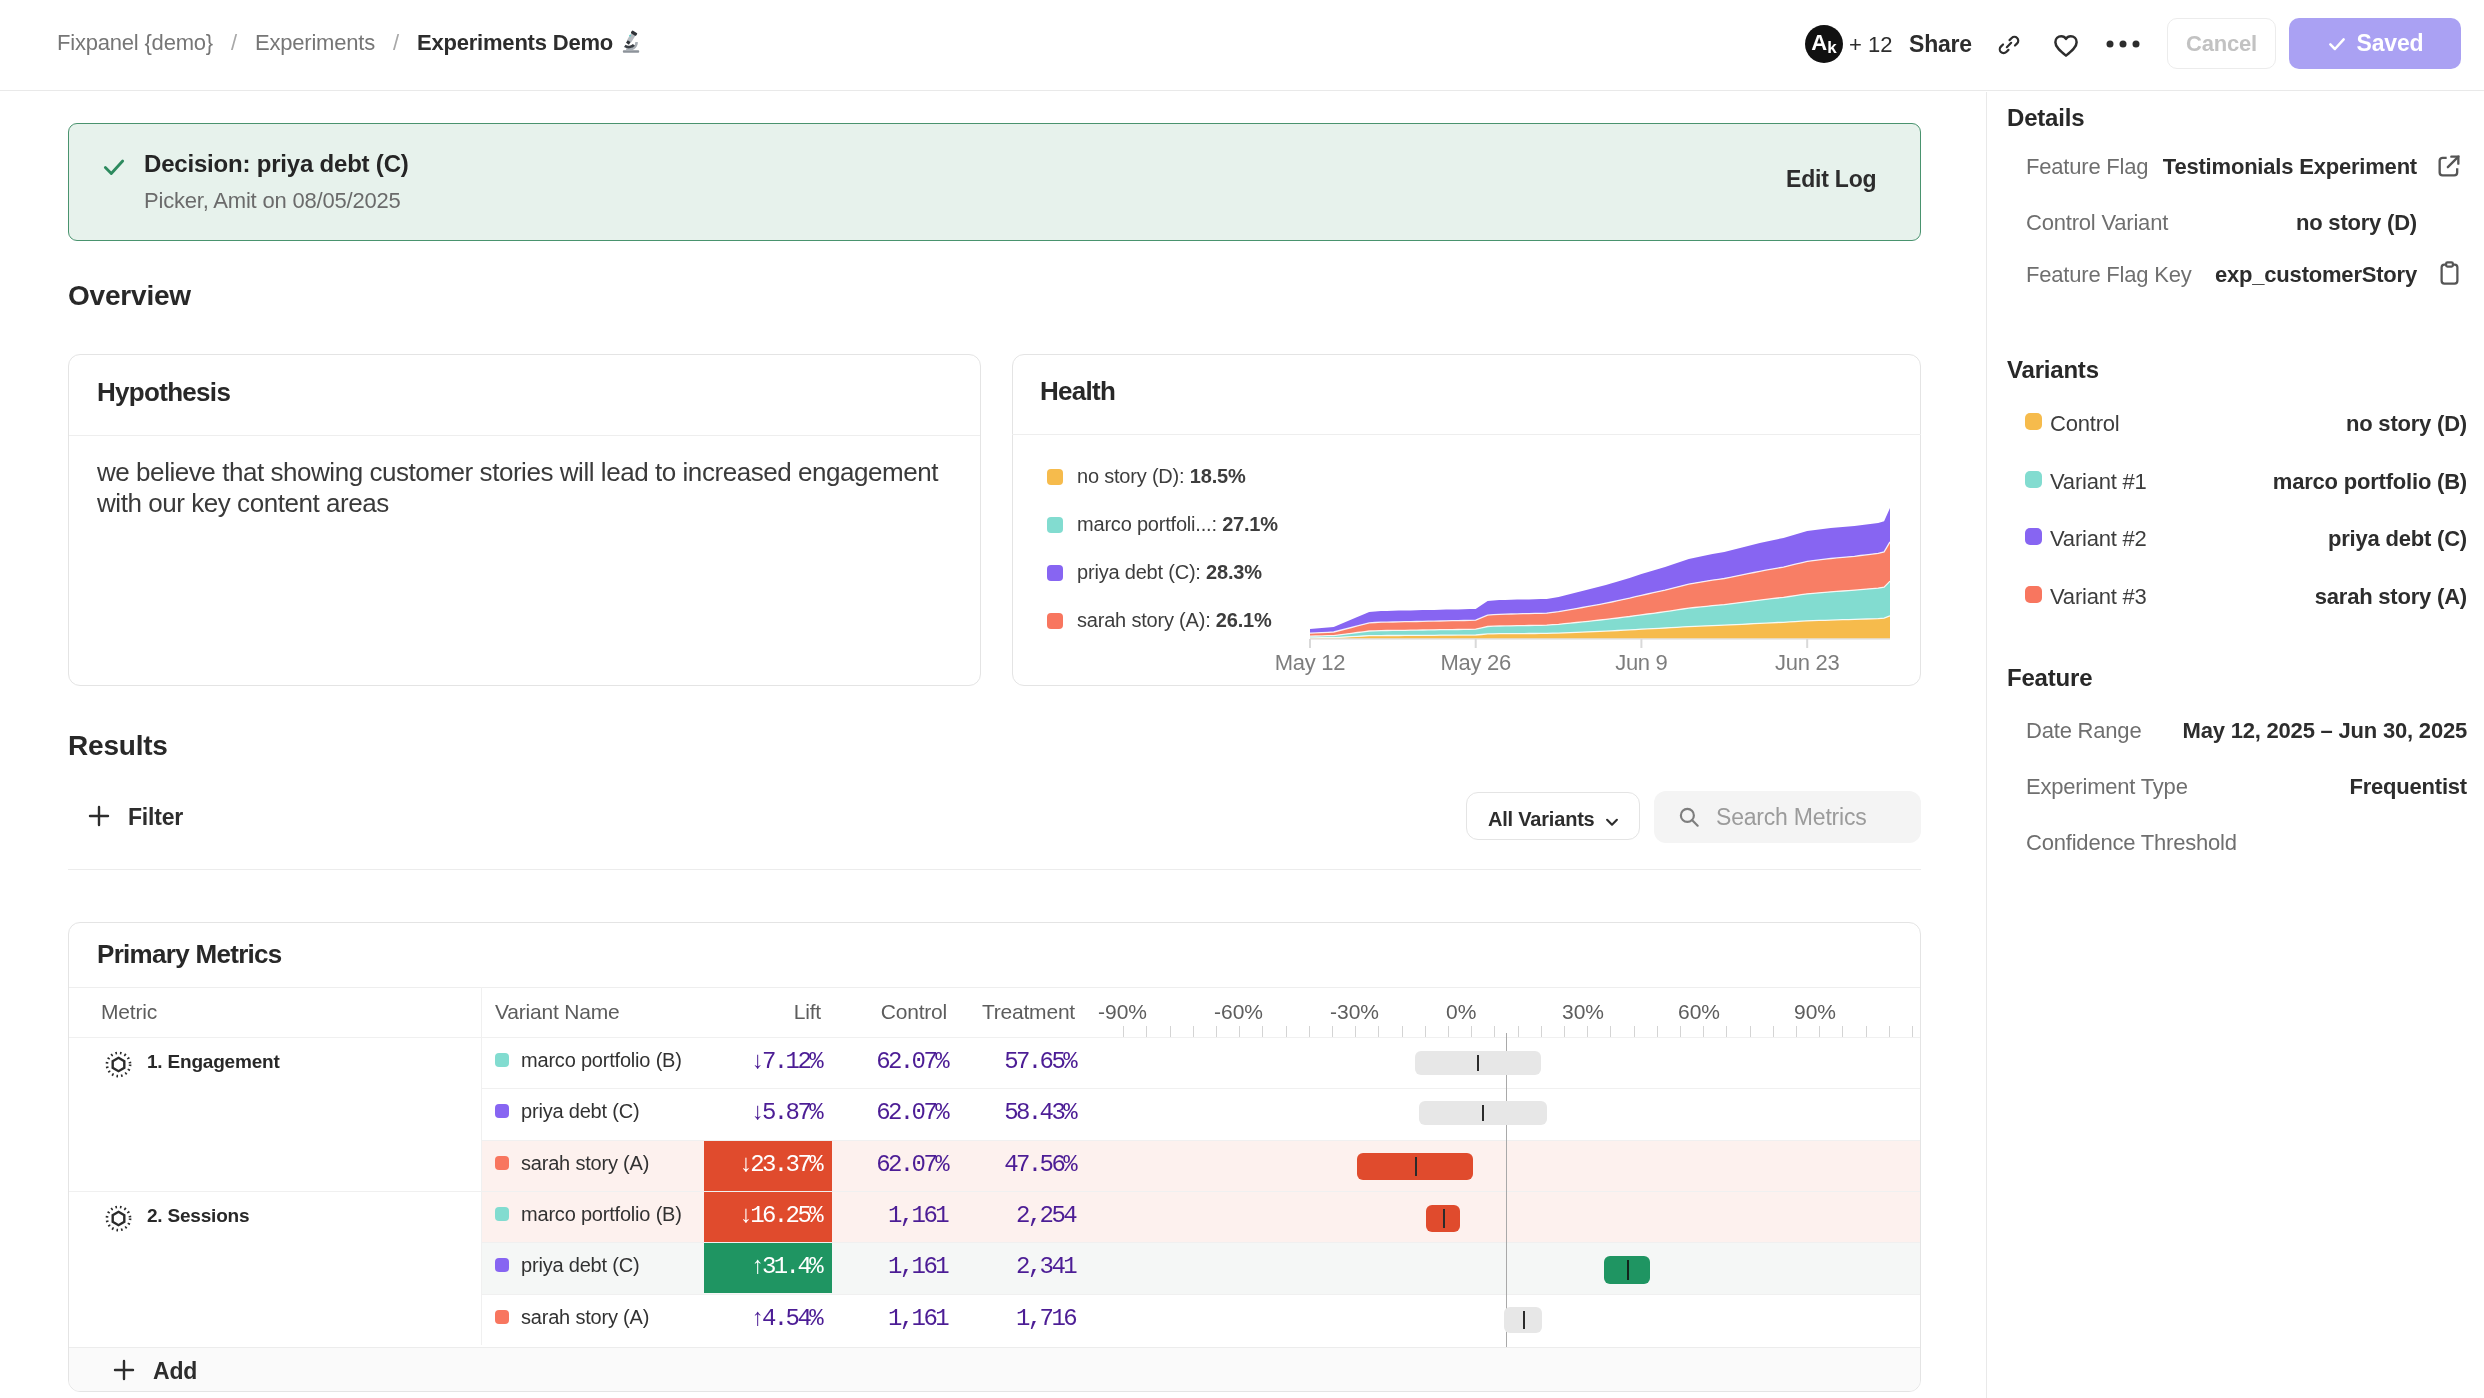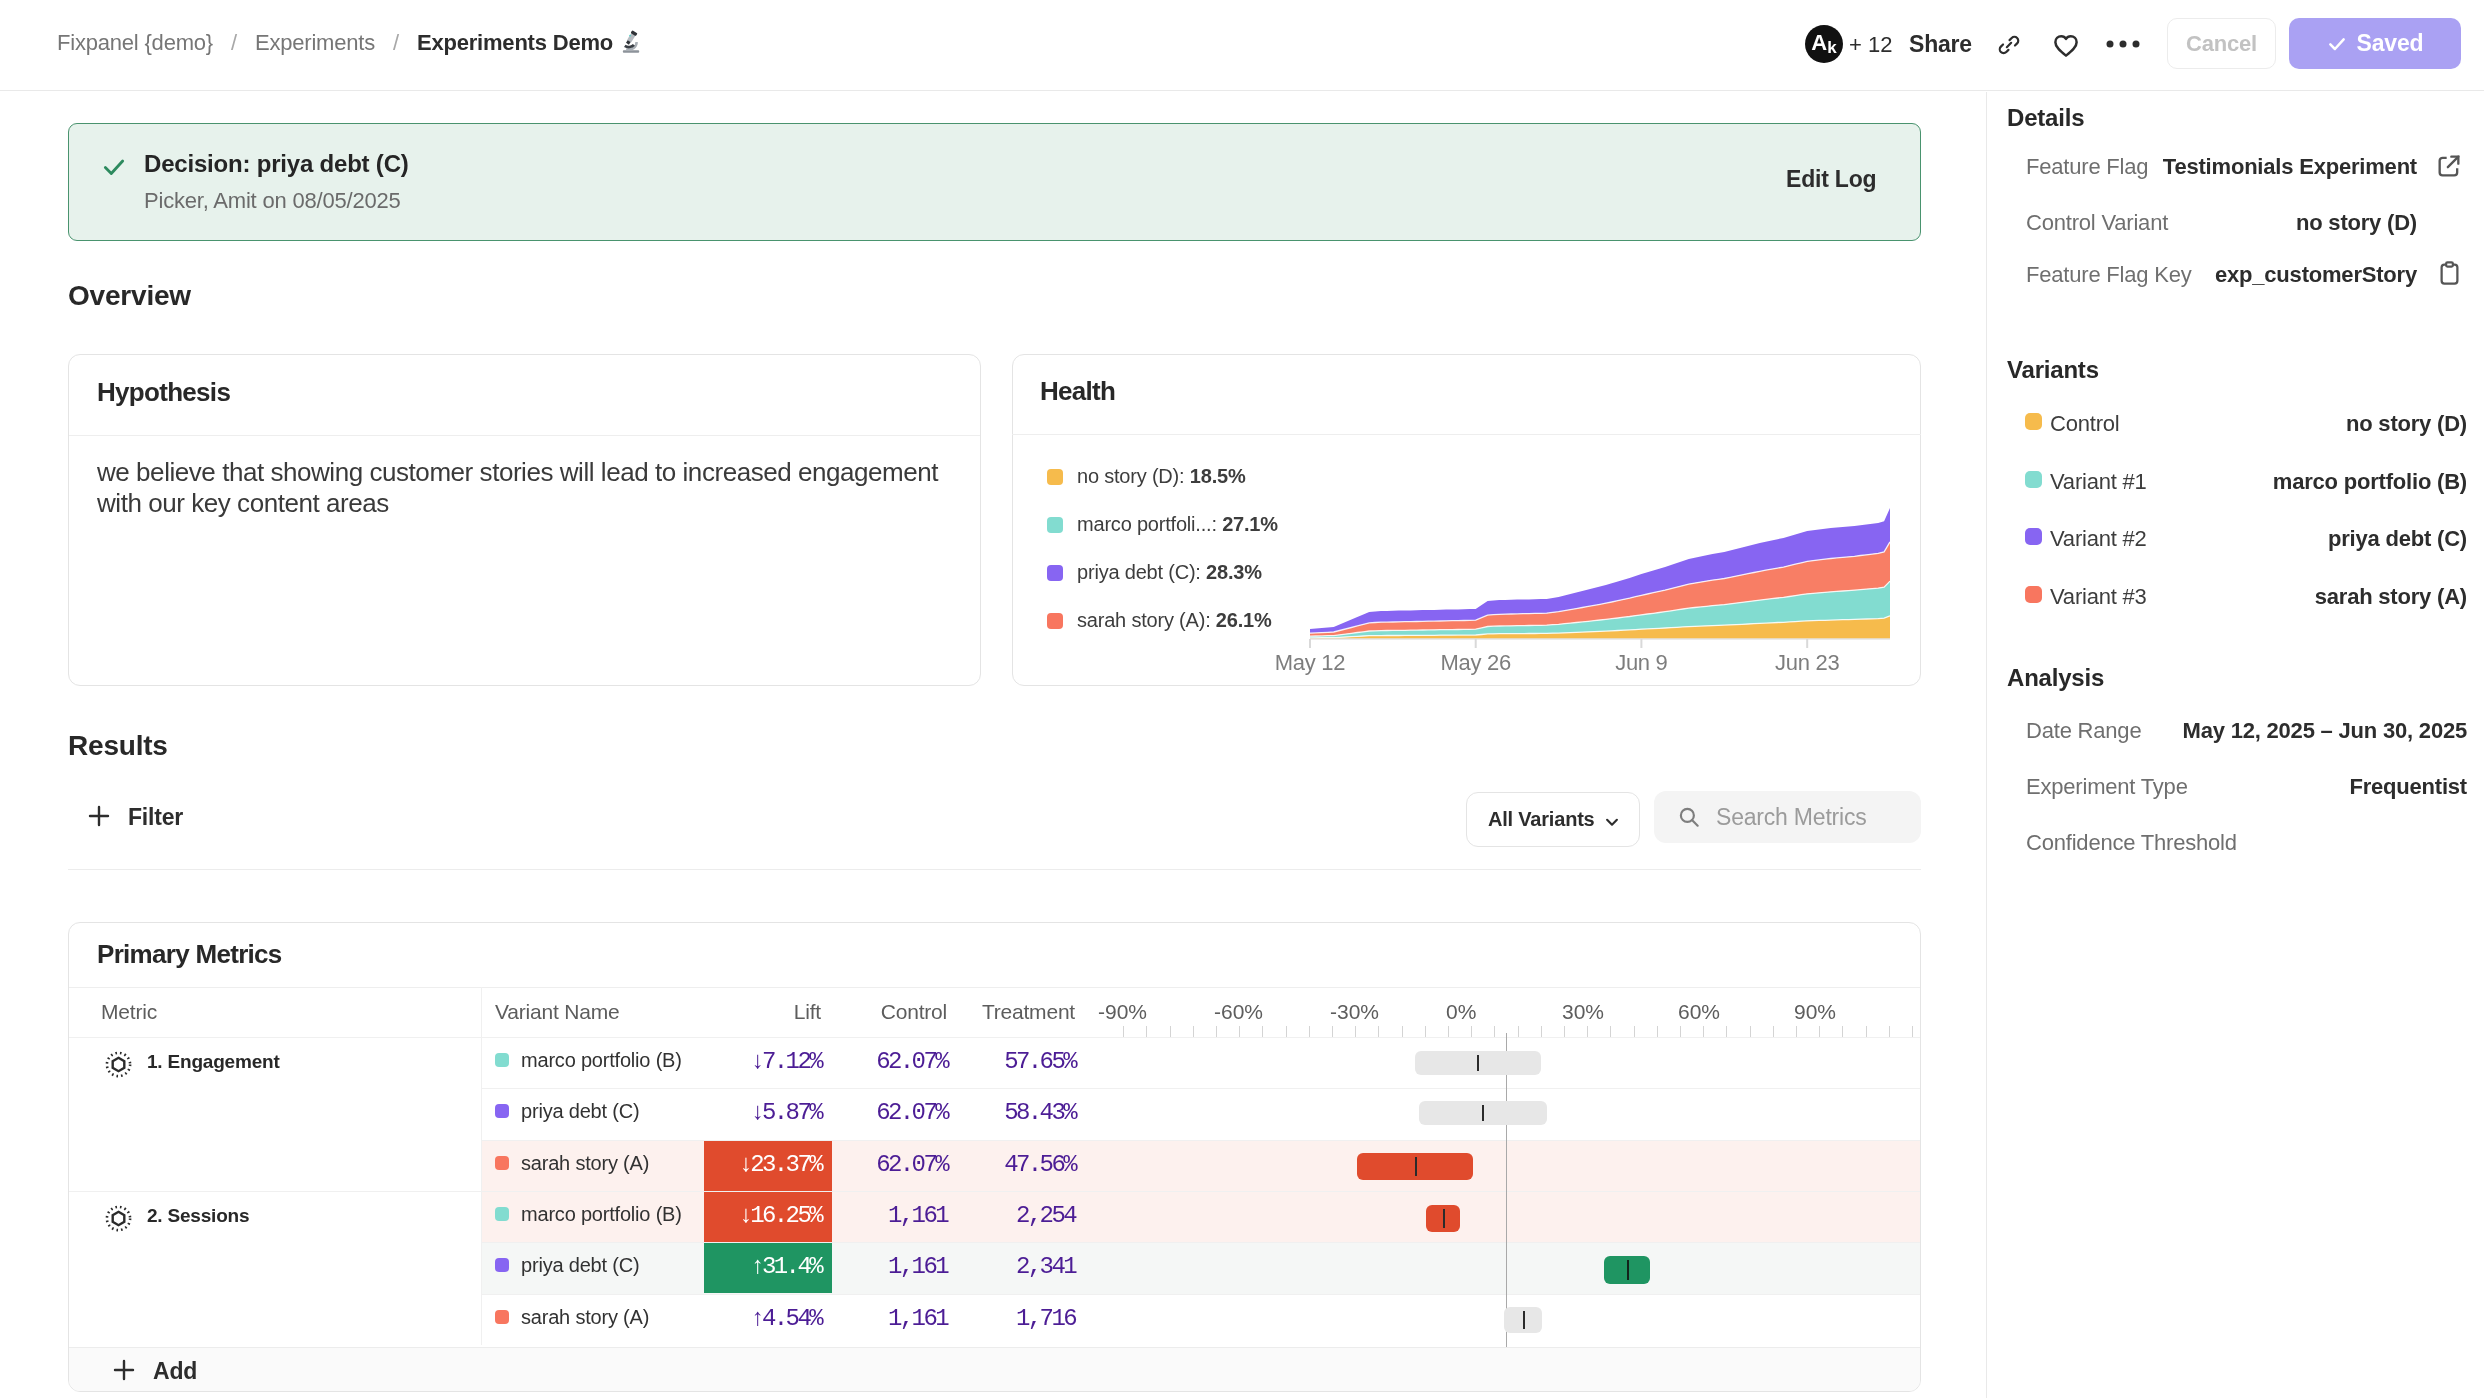--- a/index.html
+++ b/index.html
@@ -11,21 +11,21 @@
 #sidebar { position:absolute; left:1986px; top:92px; width:498px; height:1306px; border-left:1px solid #e9e9e9; background:#fff; }
 #banner { position:absolute; left:68px; top:123px; width:1853px; height:118px; background:#e7f2ec; border:1px solid #49936e; border-radius:9px; }
 .h1 { position:absolute; left:68px; font-size:28px; font-weight:700; letter-spacing:-0.2px; color:#282828; }
 .card { position:absolute; border:1px solid #e4e4e4; border-radius:12px; background:#fff; }
 .cardhead { position:absolute; left:28px; top:22px; font-size:26px; font-weight:700; letter-spacing:-0.7px; color:#282828; }
 .carddiv { position:absolute; left:0; right:0; top:80px; border-top:1px solid #eeeeee; }
 .legend-item { position:absolute; left:35px; font-size:20px; color:#3d3d3d; letter-spacing:-0.2px; white-space:nowrap; }
 .legend-item .sw { display:inline-block; width:16px; height:16px; border-radius:4px; margin-right:14px; vertical-align:-2px; }
 .legend-item b { font-weight:700; }
 
-.btn-variants { position:absolute; left:1466px; top:792px; width:174px; height:55px; border:1px solid #e4e4e4; border-radius:12px; background:#fff; }
+.btn-variants { position:absolute; left:1466px; top:792px; width:174px; height:48px; border:1px solid #e4e4e4; border-radius:12px; background:#fff; }
 .search { position:absolute; left:1654px; top:791px; width:267px; height:52px; background:#f4f4f4; border-radius:12px; }
 
 #pmcard { position:absolute; left:68px; top:922px; width:1853px; height:470px; border:1px solid #e4e4e4; border-radius:12px; background:#fff; overflow:hidden; }
 .th { position:absolute; top:0; height:50px; line-height:50px; font-size:21px; color:#5d5d5d; letter-spacing:-0.2px; }
 .axl { position:absolute; top:0; height:50px; line-height:50px; width:120px; text-align:left; font-size:21px; color:#5d5d5d; }
 .tick { position:absolute; bottom:0; width:1px; height:11px; background:#d4d4d4; }
 .rowdiv { position:absolute; left:412px; right:0; border-top:1px solid #f0f0f0; }
 .fulldiv { position:absolute; left:0; right:0; border-top:1px solid #f0f0f0; }
 .vname { position:absolute; font-size:20px; color:#323232; letter-spacing:-0.2px; white-space:nowrap; }
 .vname .sw { display:inline-block; width:14px; height:14px; border-radius:4px; margin-right:12px; }
@@ -297,19 +297,19 @@
   <div class="vsw" style="top:379px;background:#82dcd0"></div>
   <div class="srow-l" style="left:63px;top:377px;color:#3d3d3d;">Variant #1</div>
   <div class="srow-v" style="left:150px;top:377px;width:330px;">marco portfolio (B)</div>
   <div class="vsw" style="top:436px;background:#8765f2"></div>
   <div class="srow-l" style="left:63px;top:434px;color:#3d3d3d;">Variant #2</div>
   <div class="srow-v" style="left:150px;top:434px;width:330px;">priya debt (C)</div>
   <div class="vsw" style="top:494px;background:#f8765f"></div>
   <div class="srow-l" style="left:63px;top:492px;color:#3d3d3d;">Variant #3</div>
   <div class="srow-v" style="left:150px;top:492px;width:330px;">sarah story (A)</div>
 
-  <div class="sideh" style="top:572px;">Analysis</div>
+  <div class="sideh" style="top:572px;">Feature</div>
   <div class="srow-l" style="top:626px;">Date Range</div>
   <div class="srow-v" style="left:150px;top:626px;width:330px;">May 12, 2025 – Jun 30, 2025</div>
   <div class="srow-l" style="top:682px;">Experiment Type</div>
   <div class="srow-v" style="left:150px;top:682px;width:330px;">Frequentist</div>
   <div class="srow-l" style="top:738px;">Confidence Threshold</div>
 </div>
 
 </body></html>

